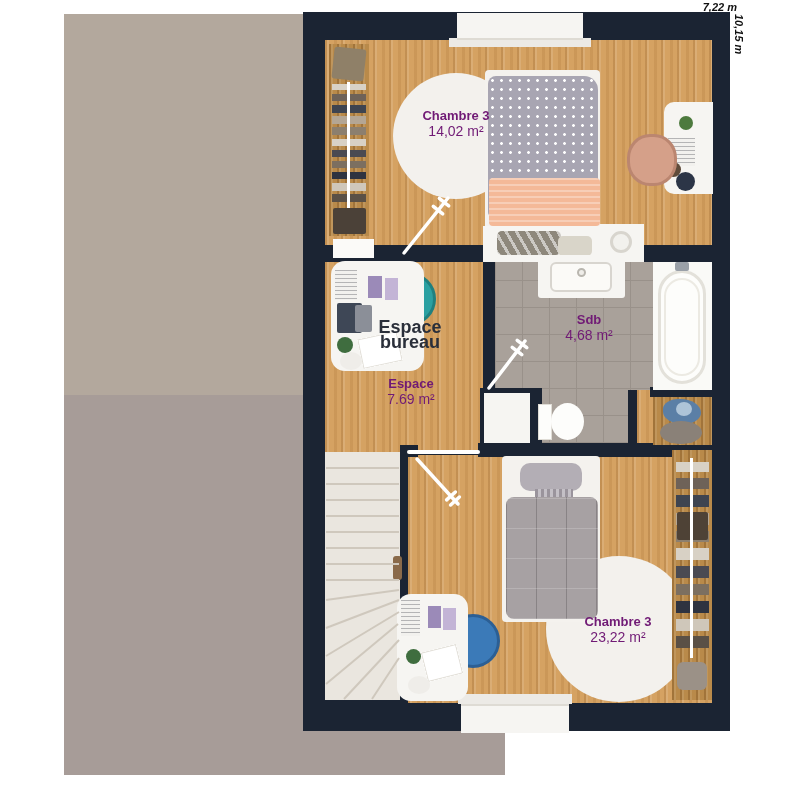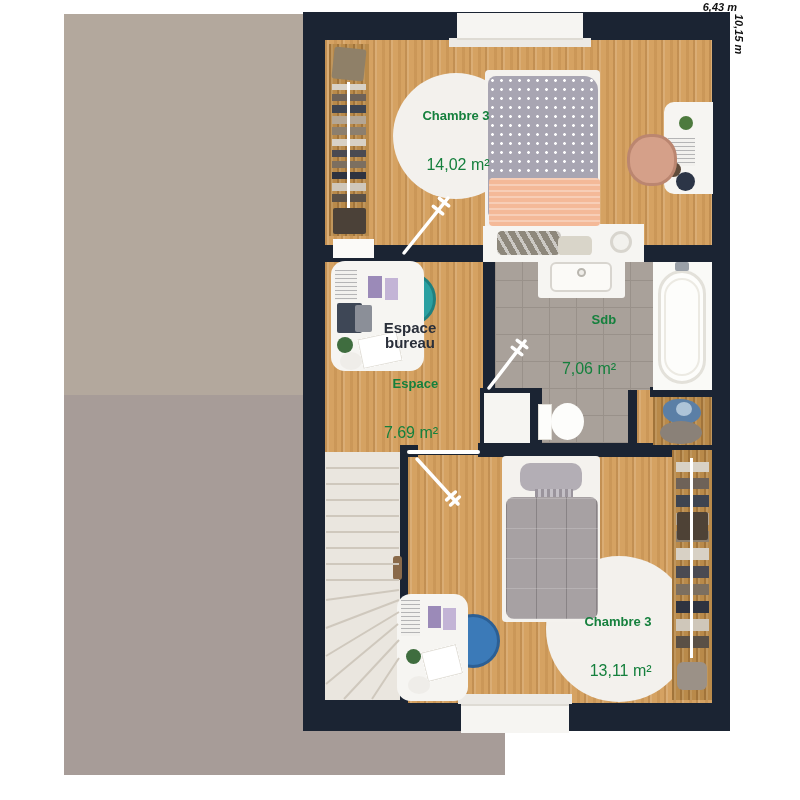--- a/index.html
+++ b/index.html
@@ -21,25 +21,25 @@
         background-image:repeating-linear-gradient(90deg,
           rgba(90,50,10,.25) 0 2px, rgba(255,255,255,.10) 2px 4px,
           rgba(0,0,0,0) 4px 8px);}
   .tile{background-color:var(--tile);
         background-image:
           repeating-linear-gradient(0deg, var(--tile-line) 0 1px, rgba(0,0,0,0) 1px 27px),
           repeating-linear-gradient(90deg, var(--tile-line) 0 1px, rgba(0,0,0,0) 1px 27px);}
   .stairs{background:var(--stairs);}
   .whitef{background:var(--white-furniture);}
   .rug{background:var(--rug);border-radius:50%;}
-  .lbl{color:#15803d;text-align:right;transform:translateX(-50%);white-space:nowrap;}
+  .lbl{color:#701a75;text-align:center;transform:translateX(-50%);white-space:nowrap;}
   .lbl .nm{font-weight:bold;font-size:13px;line-height:16px;}
-  .lbl .ar{font-size:16px;line-height:15px;margin-top:33px;}
+  .lbl .ar{font-size:14px;line-height:15px;}
   .lbl2{color:#2a2f3a;text-align:center;transform:translateX(-50%);
-        font-weight:bold;font-size:15px;line-height:15px;width:64px;white-space:normal;}
+        font-weight:bold;font-size:18px;line-height:15px;width:64px;white-space:normal;}
   .dim{font-style:italic;font-weight:bold;font-size:11px;color:#111;}
   .clothes{background-image:linear-gradient(180deg,
       #d8d1c5 0%,#d8d1c5 5%, rgba(0,0,0,0) 5%, rgba(0,0,0,0) 8%,
       #6e6258 8%,#6e6258 14%, rgba(0,0,0,0) 14%, rgba(0,0,0,0) 17%,
       #3e4450 17%,#3e4450 23%, rgba(0,0,0,0) 23%, rgba(0,0,0,0) 26%,
       #b4a694 26%,#b4a694 32%, rgba(0,0,0,0) 32%, rgba(0,0,0,0) 35%,
       #8c7f6e 35%,#8c7f6e 41%, rgba(0,0,0,0) 41%, rgba(0,0,0,0) 44%,
       #d8d1c5 44%,#d8d1c5 50%, rgba(0,0,0,0) 50%, rgba(0,0,0,0) 53%,
       #4a4a52 53%,#4a4a52 59%, rgba(0,0,0,0) 59%, rgba(0,0,0,0) 62%,
       #7c6f60 62%,#7c6f60 68%, rgba(0,0,0,0) 68%, rgba(0,0,0,0) 71%,
@@ -204,23 +204,23 @@
     <div class="nm">Chambre 3</div>
     <div class="ar">14,02 m²</div>
   </div>
   <div class="abs lbl2" style="left:410px;top:320px;">Espace bureau</div>
   <div class="abs lbl" style="left:411px;top:376px;">
     <div class="nm">Espace</div>
     <div class="ar">7.69 m²</div>
   </div>
   <div class="abs lbl" style="left:589px;top:312px;">
     <div class="nm">Sdb</div>
-    <div class="ar">7,06 m²</div>
+    <div class="ar">4,68 m²</div>
   </div>
   <div class="abs lbl" style="left:618px;top:614px;">
     <div class="nm">Chambre 3</div>
-    <div class="ar">13,11 m²</div>
-  </div>
-
-  <div class="abs dim" style="left:660px;top:1px;width:77px;text-align:right;">6,43 m</div>
+    <div class="ar">23,22 m²</div>
+  </div>
+
+  <div class="abs dim" style="left:660px;top:1px;width:77px;text-align:right;">7,22 m</div>
   <div class="abs dim" style="left:733px;top:14px;writing-mode:vertical-rl;">10,15 m</div>
 
 </div>
 
 </body></html>

